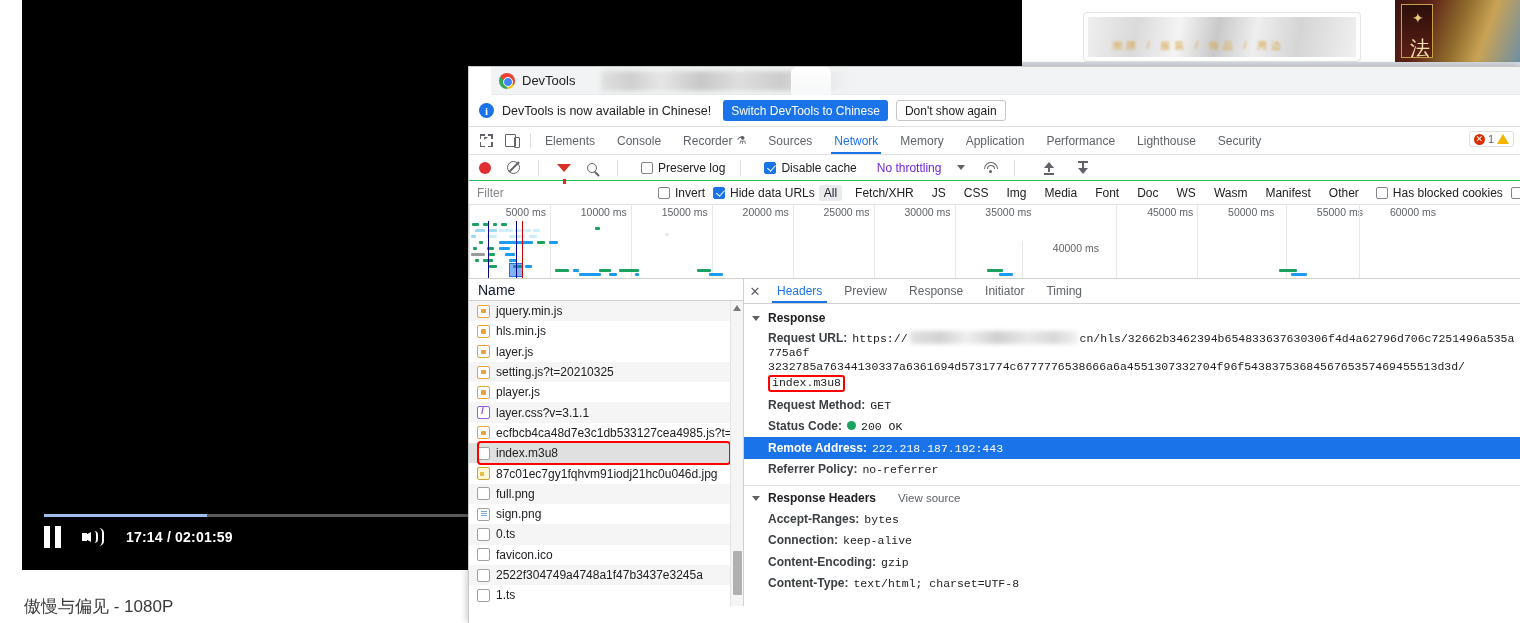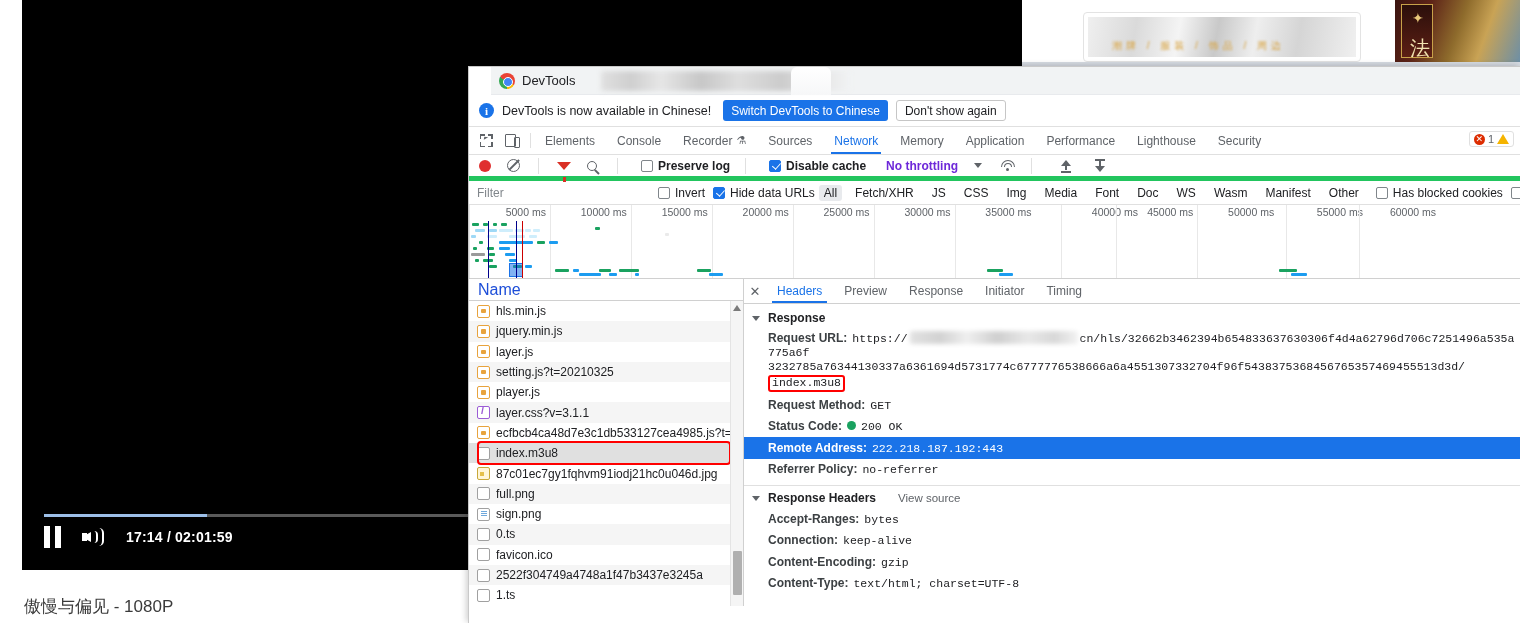--- a/index.html
+++ b/index.html
@@ -181,21 +181,21 @@
     font-size: 9px; display: flex; align-items: center; justify-content: center; line-height: 1;
   }
   .warn-tri {
     width: 0; height: 0; border-left: 6px solid transparent; border-right: 6px solid transparent;
     border-bottom: 10px solid #f5b400;
   }
 
   
   .net-toolbar {
     height: 26px; display: flex; align-items: center; gap: 8px; padding: 0 6px;
-    border-bottom: 5px solid #22c55e; background: #fff; font-weight: bold;
+    border-bottom: 1px solid #22c55e; background: #fff;
   }
   .rec-dot { width: 12px; height: 12px; border-radius: 50%; background: #e02f2f; }
   .clear-ic { width:13px; height:13px; border:1.6px solid #5f6368; border-radius:50%; position:relative; }
   .clear-ic::after { content:""; position:absolute; left:-1px; top:4.2px; width:14px; height:1.6px;
     background:#5f6368; transform: rotate(-45deg); }
   .funnel { width:0;height:0;border-left:7px solid transparent;border-right:7px solid transparent;border-top:8px solid #d93025; position:relative;}
   .funnel::after { content:""; position:absolute; left:-1.5px; top:7px; width:3px; height:5px; background:#d93025; }
   .search-ic { width:10px;height:10px;border:1.7px solid #5f6368;border-radius:50%; position:relative; }
   .search-ic::after { content:""; position:absolute; right:-4px; bottom:-3px; width:6px; height:1.7px;
     background:#5f6368; transform: rotate(45deg); }
@@ -249,21 +249,21 @@
   .ov-tick span {
     position: absolute; right: 4px; top: 1px; font-size: 10.5px; color: #5f6368; white-space: nowrap;
   }
   .ov-bar { position: absolute; height: 3px; border-radius: 1px; }
   .ov-line { position: absolute; top: 16px; bottom: 0; width: 1px; }
 
   
   .panes { display: flex; height: 327px; }
   .left-pane { width: 275px; border-right: 1px solid #d0d0d0; display: flex; flex-direction: column; background:#fff; }
   .name-hdr {
-    height: 22px; font-size: 16px; color: #1d4ed8; display: flex; align-items: center;
+    height: 22px; font-size: 14px; color: #0f172a; display: flex; align-items: center;
     padding-left: 9px; border-bottom: 1px solid #d0d0d0; background: #fff;
   }
   .file-list { flex: 1; overflow: hidden; position: relative; }
   .file-row {
     height: 20.3px; display: flex; align-items: center; padding-left: 8px; font-size: 12px;
     color: #202124; position: relative; cursor: pointer; white-space: nowrap;
   }
   .file-row.alt { background: #f5f5f5; }
   .file-row.selected { background: #e0e0e0; }
   .f-icon { width: 13px; height: 13px; margin-right: 6px; flex: 0 0 auto; position: relative; }
@@ -558,21 +558,21 @@
           </div>
           <div class="ov-tick" style="left: 323.692px; width: 80.9231px;">
             <span>25000 ms</span>
           </div>
           <div class="ov-tick" style="left: 404.615px; width: 80.9231px;">
             <span>30000 ms</span>
           </div>
           <div class="ov-tick" style="left: 485.538px; width: 80.9231px;">
             <span>35000 ms</span>
           </div>
-          <div class="ov-tick" style="left: 592px; width: 80.9231px;">
+          <div class="ov-tick" style="left: 553px; width: 80.9231px; margin-top: 36px;">
             <span>40000 ms</span>
           </div>
           <div class="ov-tick" style="left: 647.385px; width: 80.9231px;">
             <span>45000 ms</span>
           </div>
           <div class="ov-tick" style="left: 728.308px; width: 80.9231px;">
             <span>50000 ms</span>
           </div>
           <div class="ov-tick" style="left: 805px; width: 80.9231px; margin-left: 12px;">
             <span>55000 ms</span>
@@ -632,27 +632,27 @@
       <div class="ov-line" style="left:19px; background:#00008b;"></div>
       <div class="ov-line" style="left:47px; background:#00008b;"></div>
       <div class="ov-line" style="left:53px; background:#cc0000;"></div>
     </div>
 
     <div class="panes">
 
       <div class="left-pane">
         <div class="name-hdr">Name</div>
         <div class="file-list" id="file-list">
-          <div class="file-row">
+          <div class="file-row alt">
+              <span class="f-icon ic-js"></span>
+              <span>jquery.min.js</span>
+            </div>
+            <div class="file-row">
               <span class="f-icon ic-js"></span>
               <span>hls.min.js</span>
-            </div>
-            <div class="file-row alt">
-              <span class="f-icon ic-js"></span>
-              <span>jquery.min.js</span>
             </div>
             <div class="file-row">
               <span class="f-icon ic-js"></span>
               <span>layer.js</span>
             </div>
             <div class="file-row alt">
               <span class="f-icon ic-js"></span>
               <span>setting.js?t=20210325</span>
             </div>
             <div class="file-row">

